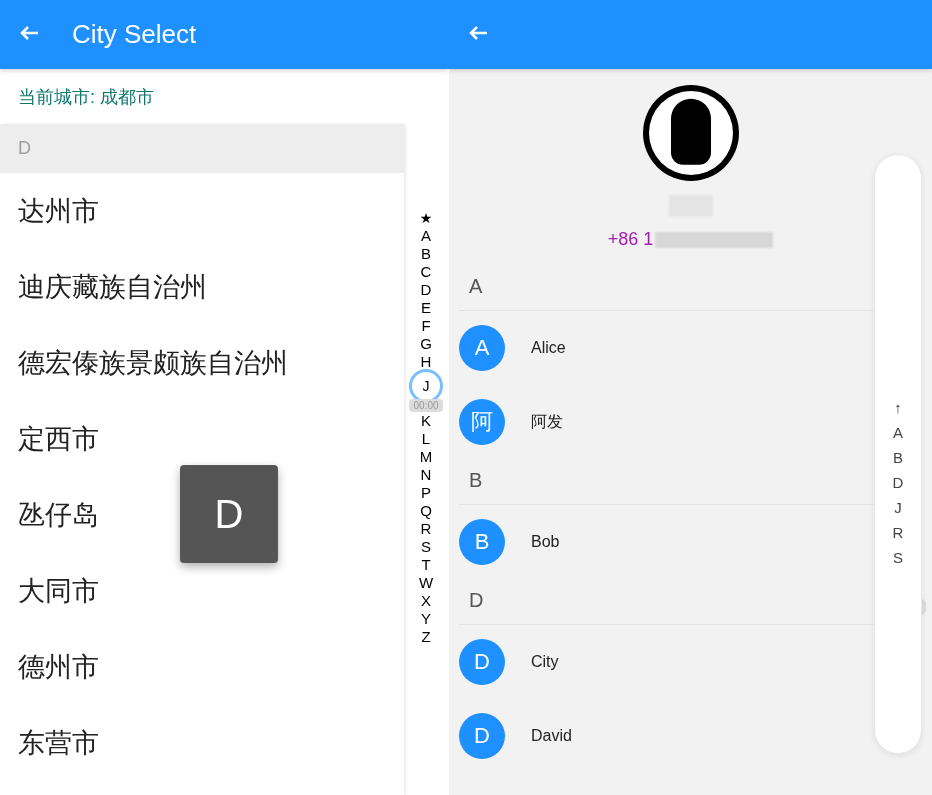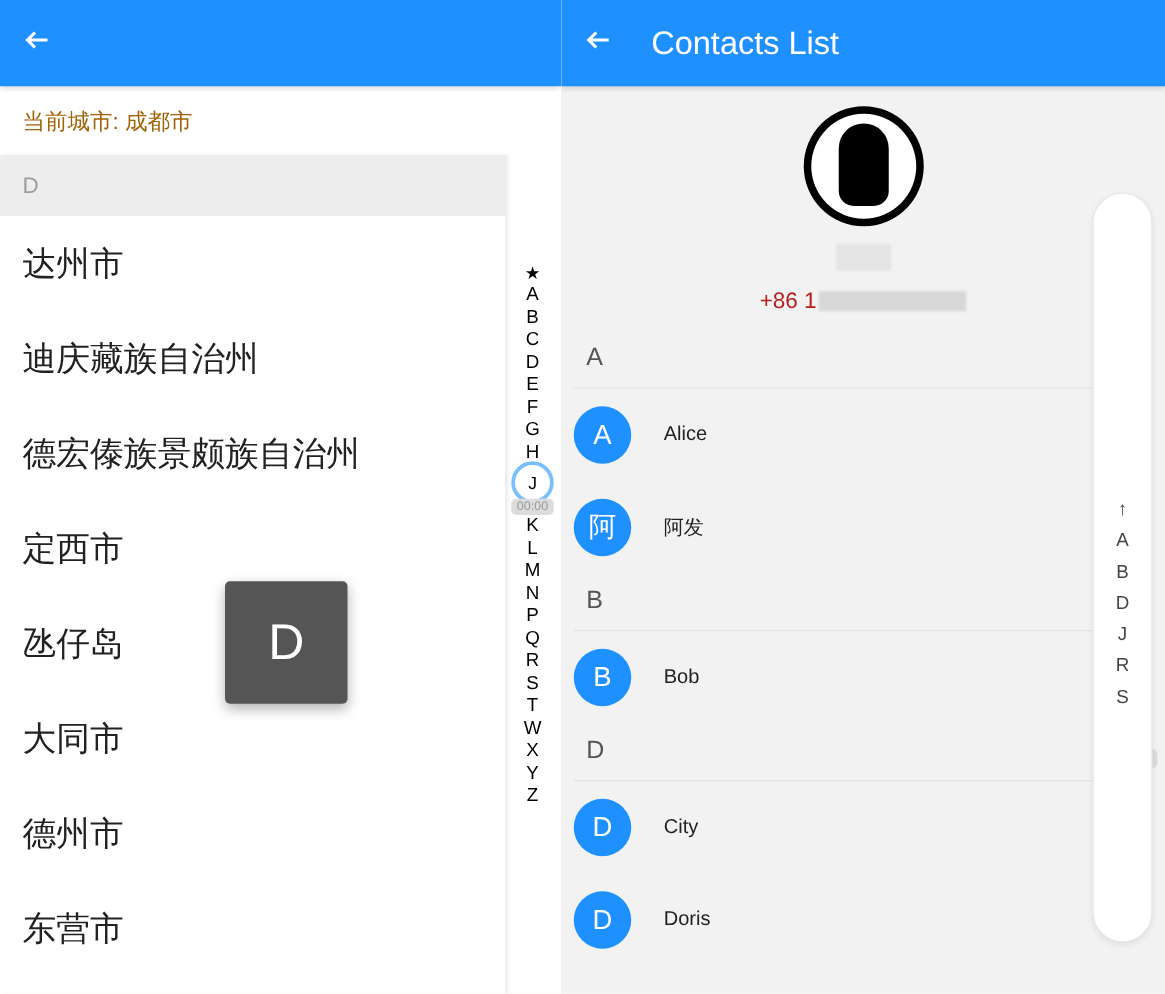--- a/index.html
+++ b/index.html
@@ -29,21 +29,21 @@
     gap: 30px;
     box-shadow: 0 2px 4px rgba(0,0,0,.15);
     position: relative;
     z-index: 2;
   }
   .back-icon svg { width: 24px; height: 24px; stroke: #fff; stroke-width: 2.5; fill: none; }
   .app-title { font-size: 26px; font-weight: 400; }
   
   .left-body { position: relative; height: 726px; background: #fff; }
   .current-city {
-    font-size: 18px; color: #a16207; padding: 16px 15px 16px 18px; background: #fff;
+    font-size: 18px; color: #0f766e; padding: 16px 15px 16px 18px; background: #fff;
   }
   .left-list {
     position: absolute; top: 55px; bottom: 0; left: 0; right: 45px;
     overflow: hidden;
     background: #fff;
     box-shadow: 2px 0 3px rgba(0,0,0,.08);
   }
   .section-header {
     background: #ededed; color: #9e9e9e; font-size: 18px;
     padding: 14px 18px;
@@ -94,21 +94,21 @@
   }
   .avatar .head {
     position: absolute; left: 50%; top: 18px; transform: translateX(-50%);
     width: 28px; height: 28px; background: #000; border-radius: 50%;
   }
   .profile-name {
     display: inline-block; background: #e4e4e4; color: #e4e4e4;
     filter: blur(1px);
     width: 44px; height: 22px; border-radius: 2px; margin-bottom: 8px;
   }
-  .profile-phone { font-size: 18px; color: #b91c1c; }
+  .profile-phone { font-size: 18px; color: #a21caf; }
   .profile-phone .redact {
     display: inline-block; width: 118px; height: 16px; background: #d7d7d7;
     vertical-align: middle; margin-left: 2px; filter: blur(1px);
   }
   .contacts {
     position: absolute; top: 196px; bottom: 0; left: 0; right: 0;
     overflow: hidden;
   }
   .contact-section-header {
     font-size: 20px; color: #555; padding: 10px 0 12px 10px;
@@ -152,20 +152,21 @@
 </head>
 <body>
 
 <div class="phone phone-left">
   <div class="app-bar">
     <span class="back-icon">
       <svg viewBox="0 0 24 24">
           <path d="M20 12H4M10 6l-6 6 6 6"></path>
         </svg>
     </span>
+    <span class="app-title">City Select</span>
   </div>
   <div class="left-body">
     <div class="current-city">当前城市: 成都市</div>
     <div class="left-list">
       <div class="section-header">D</div>
       <div id="city-items">
           <div class="city-item">达州市</div>
           <div class="city-item">迪庆藏族自治州</div>
           <div class="city-item">德宏傣族景颇族自治州</div>
           <div class="city-item">定西市</div>
@@ -206,21 +207,20 @@
   </div>
 </div>
 
 <div class="phone phone-right">
   <div class="app-bar">
     <span class="back-icon">
       <svg viewBox="0 0 24 24">
           <path d="M20 12H4M10 6l-6 6 6 6"></path>
         </svg>
     </span>
-    <span class="app-title">Contacts List</span>
   </div>
   <div class="right-body">
     <div class="profile">
       <div class="avatar">
         <div class="ring"></div>
         <div class="silhouette"></div>
         <div class="head"></div>
       </div>
       <span class="profile-name"></span>
       <div class="profile-phone">
@@ -242,21 +242,21 @@
           <div class="badge">B</div>
           <div class="contact-name">Bob</div>
         </div>
         <div class="contact-section-header">D</div>
         <div class="contact-row">
           <div class="badge">D</div>
           <div class="contact-name">City</div>
         </div>
         <div class="contact-row">
           <div class="badge">D</div>
-          <div class="contact-name">Doris</div>
+          <div class="contact-name">David</div>
         </div>
       </div>
     <div class="right-index" id="right-index">
         <div>↑</div>
         <div>A</div>
         <div>B</div>
         <div>D</div>
         <div>J</div>
         <div>R</div>
         <div>S</div>

